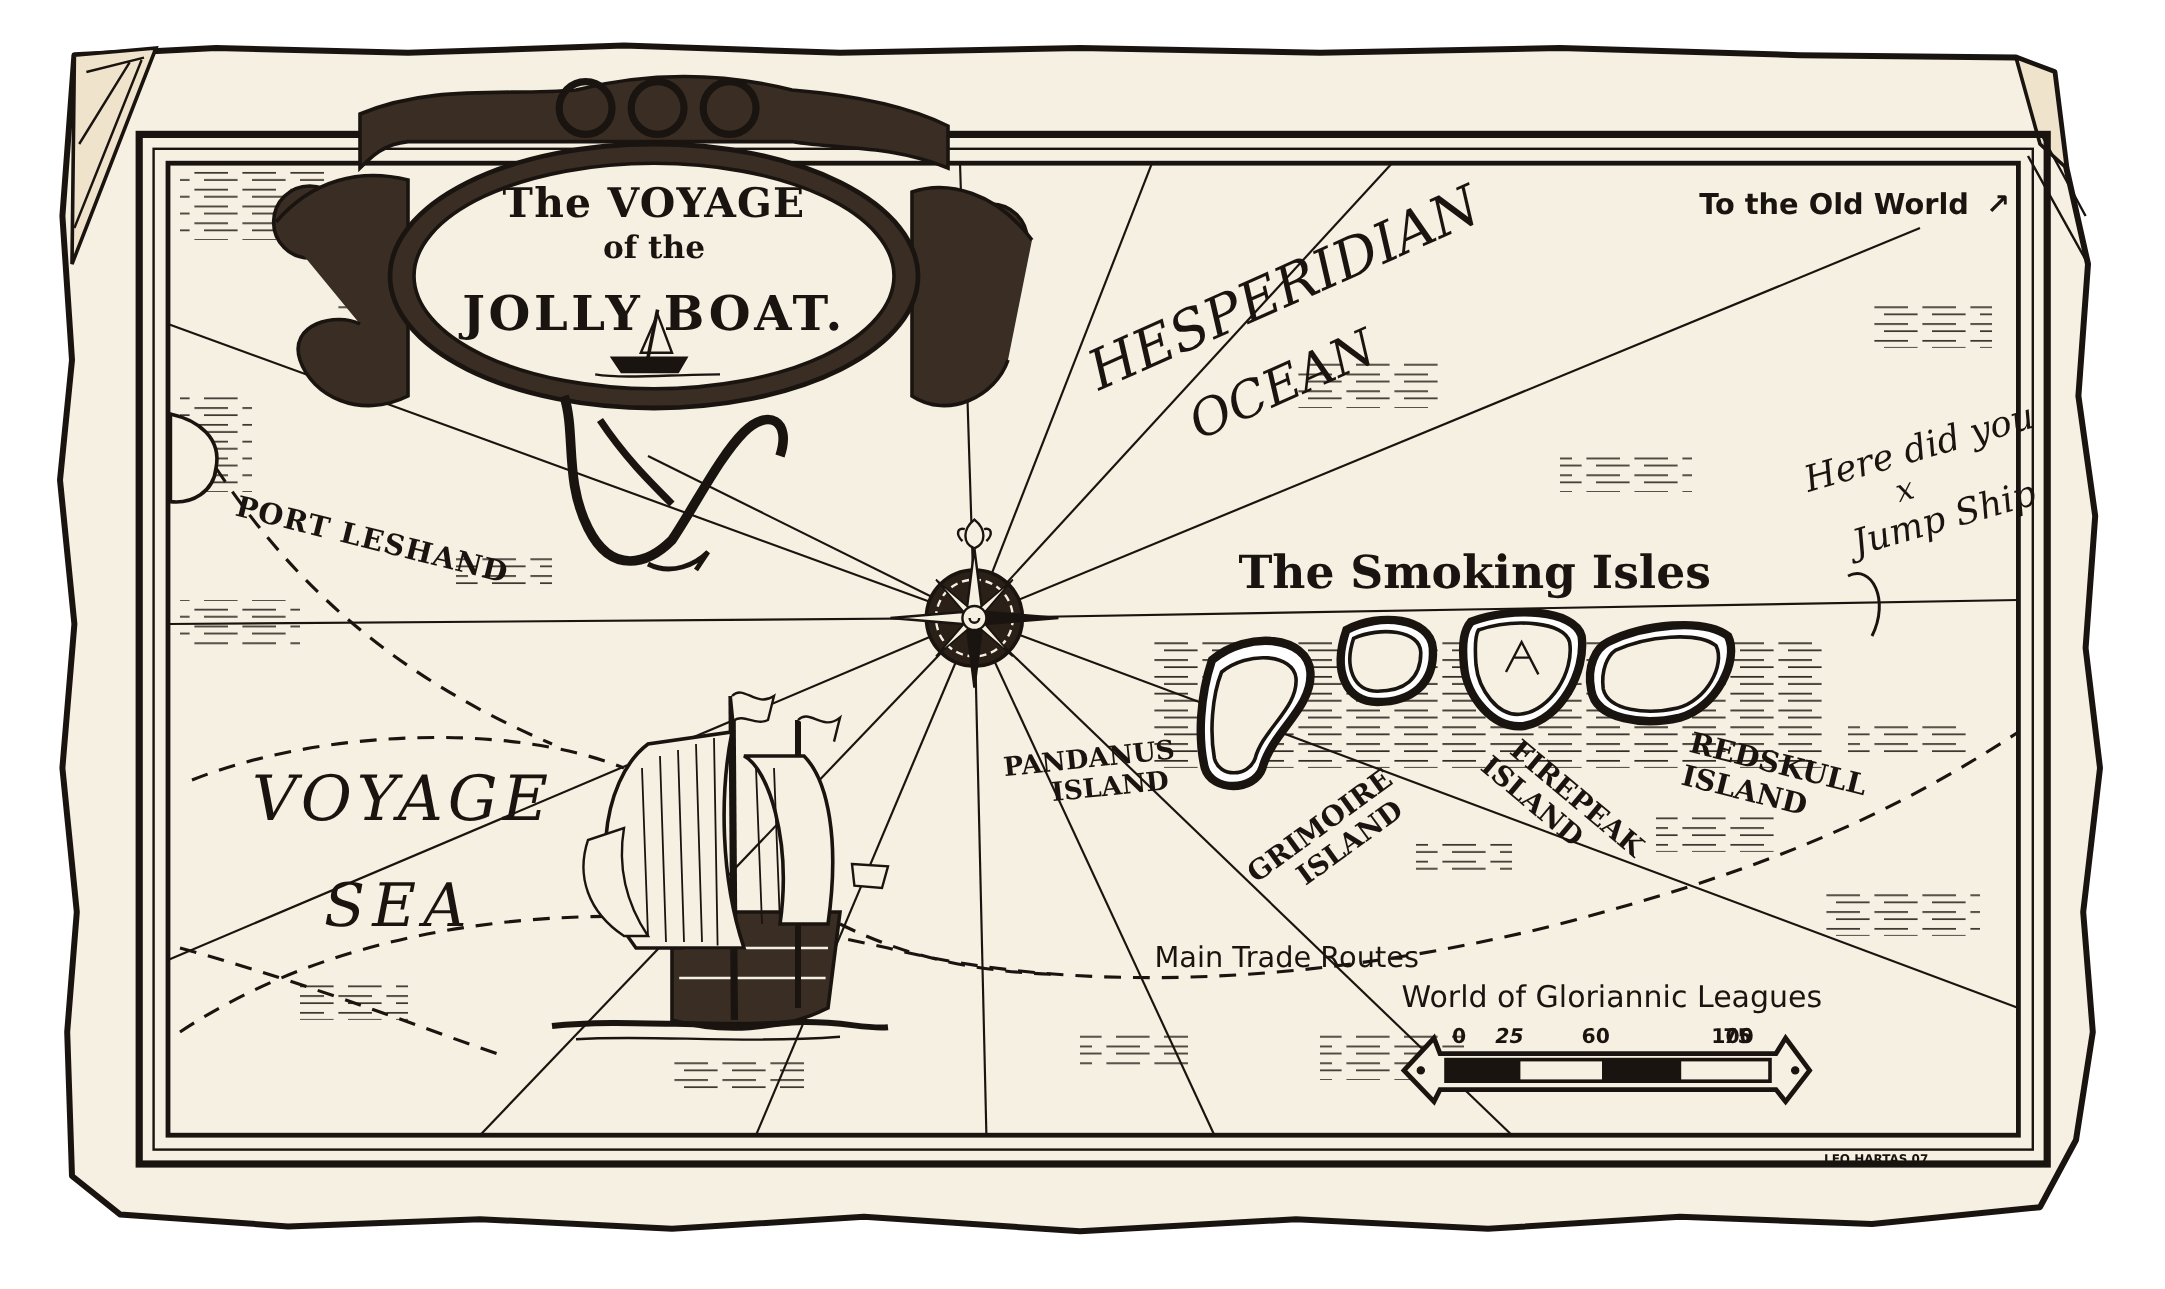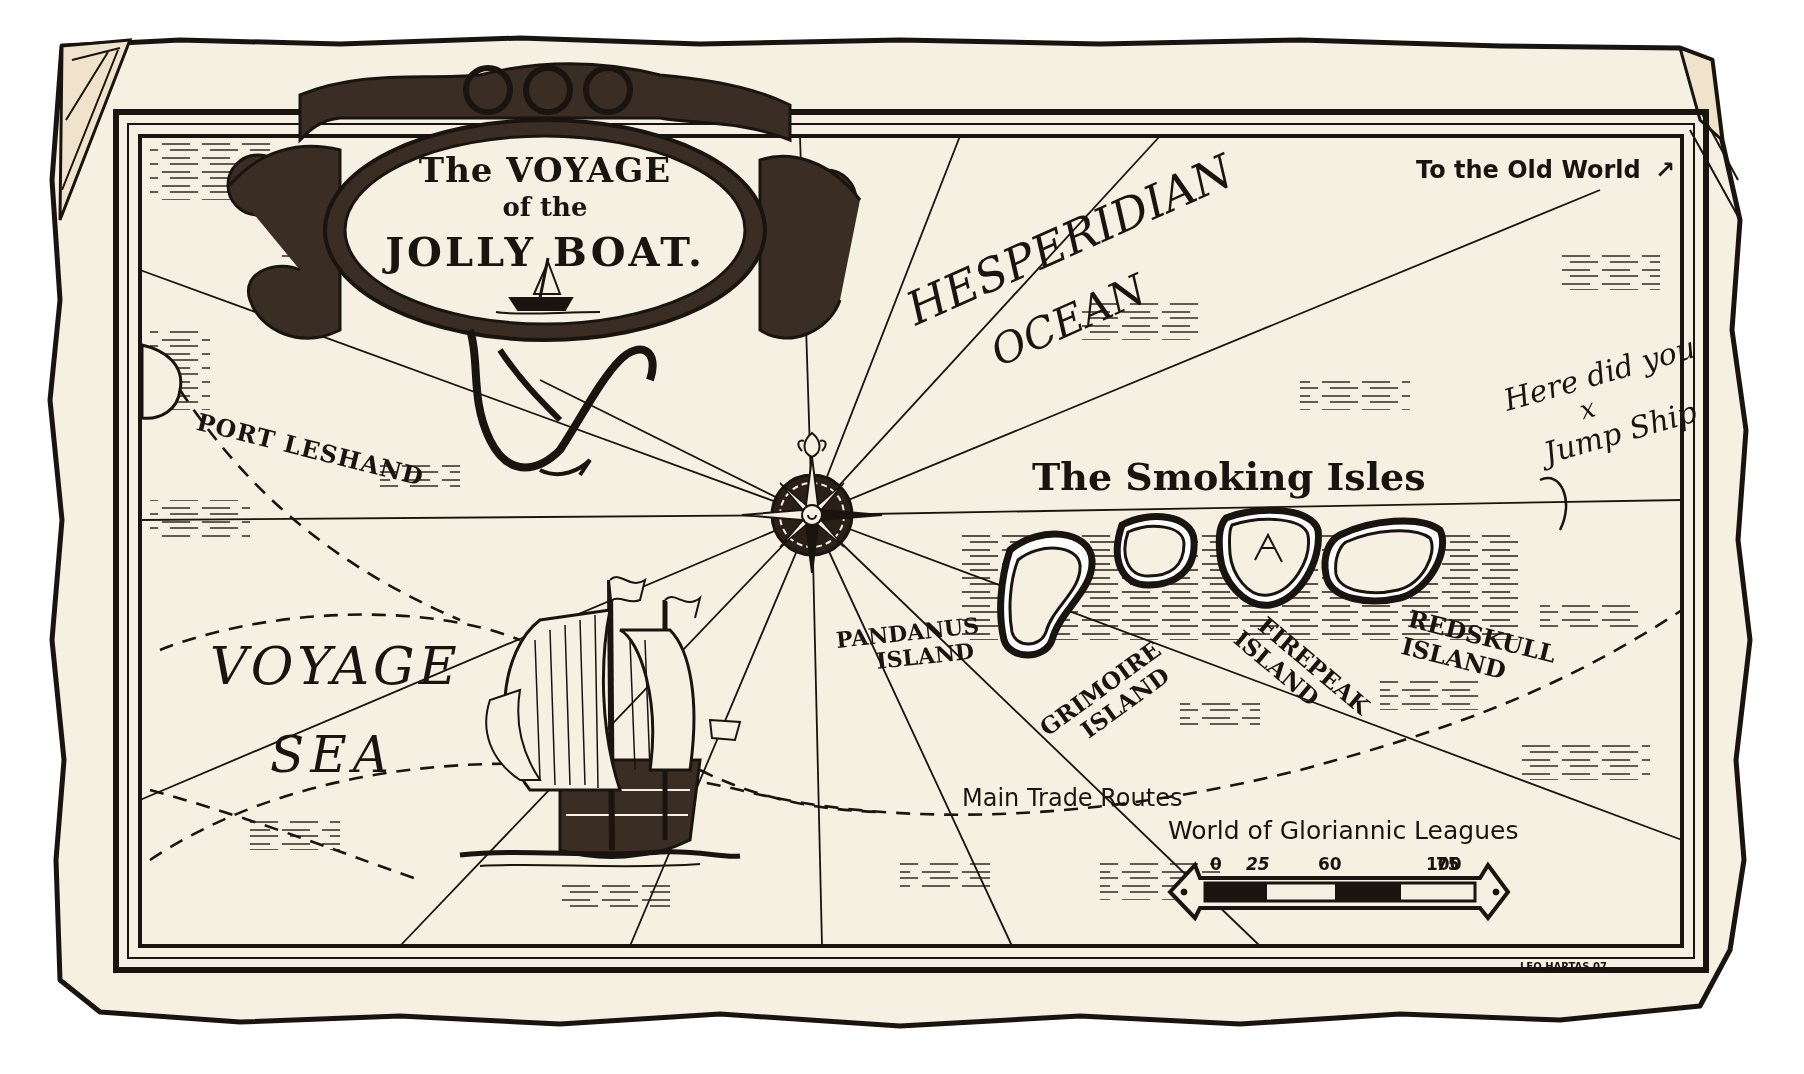--- a/index.html
+++ b/index.html
@@ -6,21 +6,21 @@
   body { width:1804px; height:1074px; position:relative; overflow:hidden; font-family:"DejaVu Serif", serif; }
   #stage { position:absolute; left:0; top:0; width:1804px; height:780px; }
   svg { position:absolute; left:0; top:0; }
   .lbl { position:absolute; color:#1a1410; white-space:nowrap; line-height:1; transform-origin:left top; }
   .serif-bold { font-family:"DejaVu Serif", serif; font-weight:bold; }
   .hand { font-family:"DejaVu Sans", sans-serif; }
   .script { font-family:"DejaVu Serif", serif; font-style:italic; }
   .title-box { position:absolute; left:345px; top:150px; width:400px; text-align:center; color:#1a1410; }
   .title-line1 { font-size:34px; font-weight:bold; font-family:"DejaVu Serif", serif; letter-spacing:1px; }
   .title-line2 { font-size:26px; font-weight:bold; font-family:"DejaVu Serif", serif; margin-top:2px; }
-  .title-line3 { font-size:40px; font-weight:bold; font-family:"DejaVu Serif", serif; letter-spacing:3px; margin-top:6px; }
+  .title-line3 { font-size:40px; font-weight:bold; font-family:"DejaVu Serif", serif; letter-spacing:3px; margin-top:16px; }
   .scale-ticks span { position:absolute; font-family:"DejaVu Sans", sans-serif; font-weight:bold; font-size:17px; color:#1a1410; }
 </style>
 </head>
 <body>
 
 <div id="stage">
 
   <svg width="1804" height="1074" viewBox="0 0 1804 1074">
     <defs>
       <pattern id="hatch" width="40" height="14" patternUnits="userSpaceOnUse">

